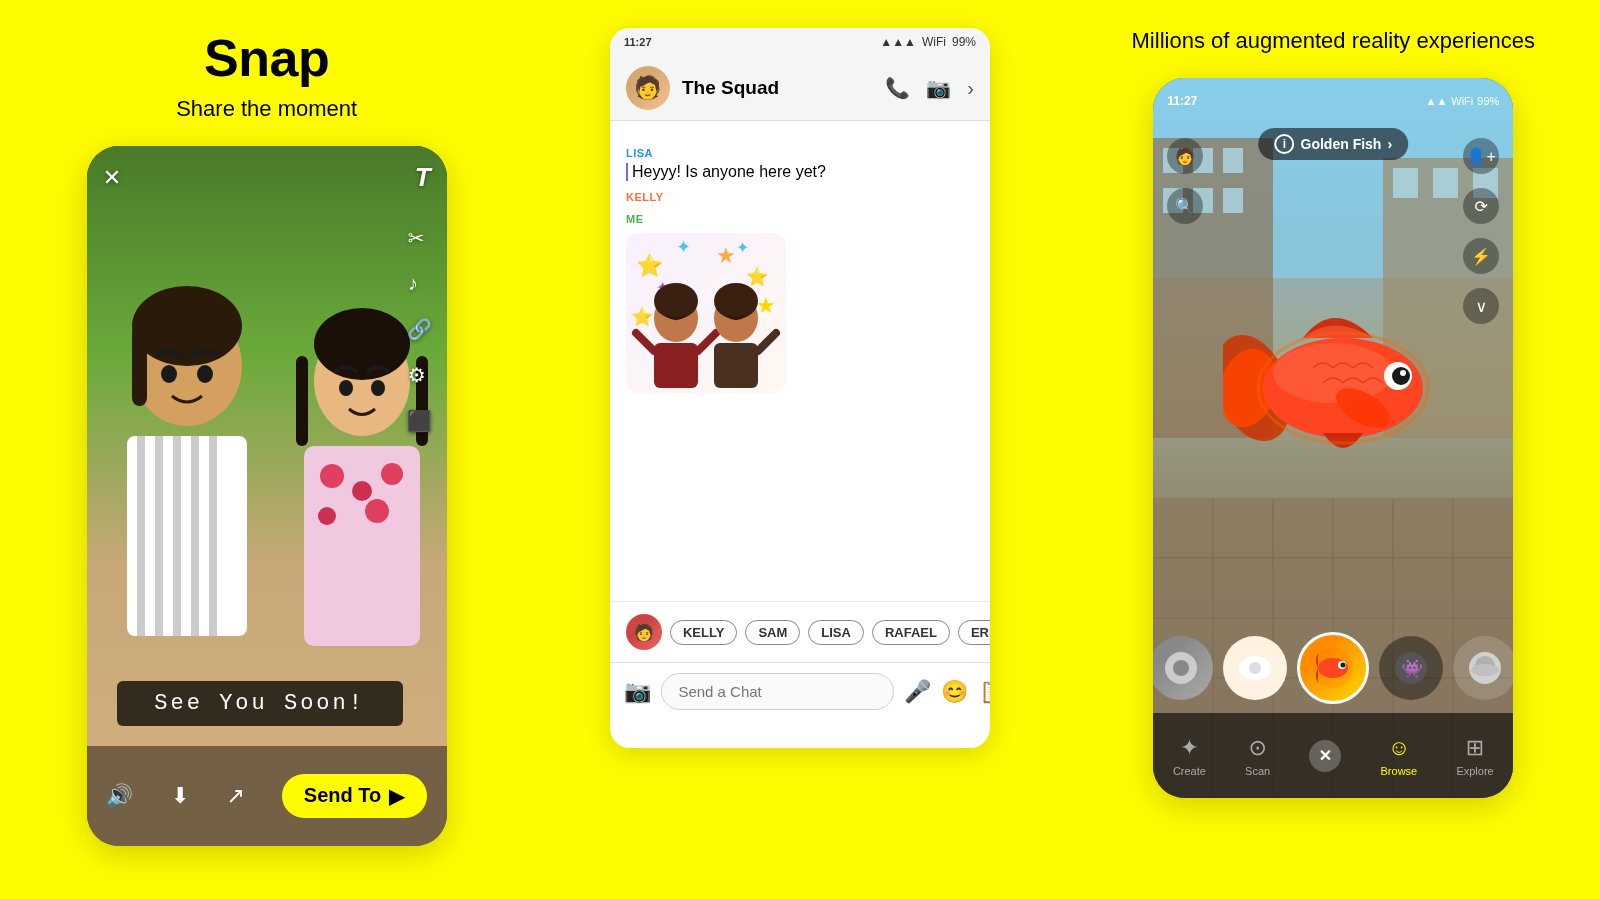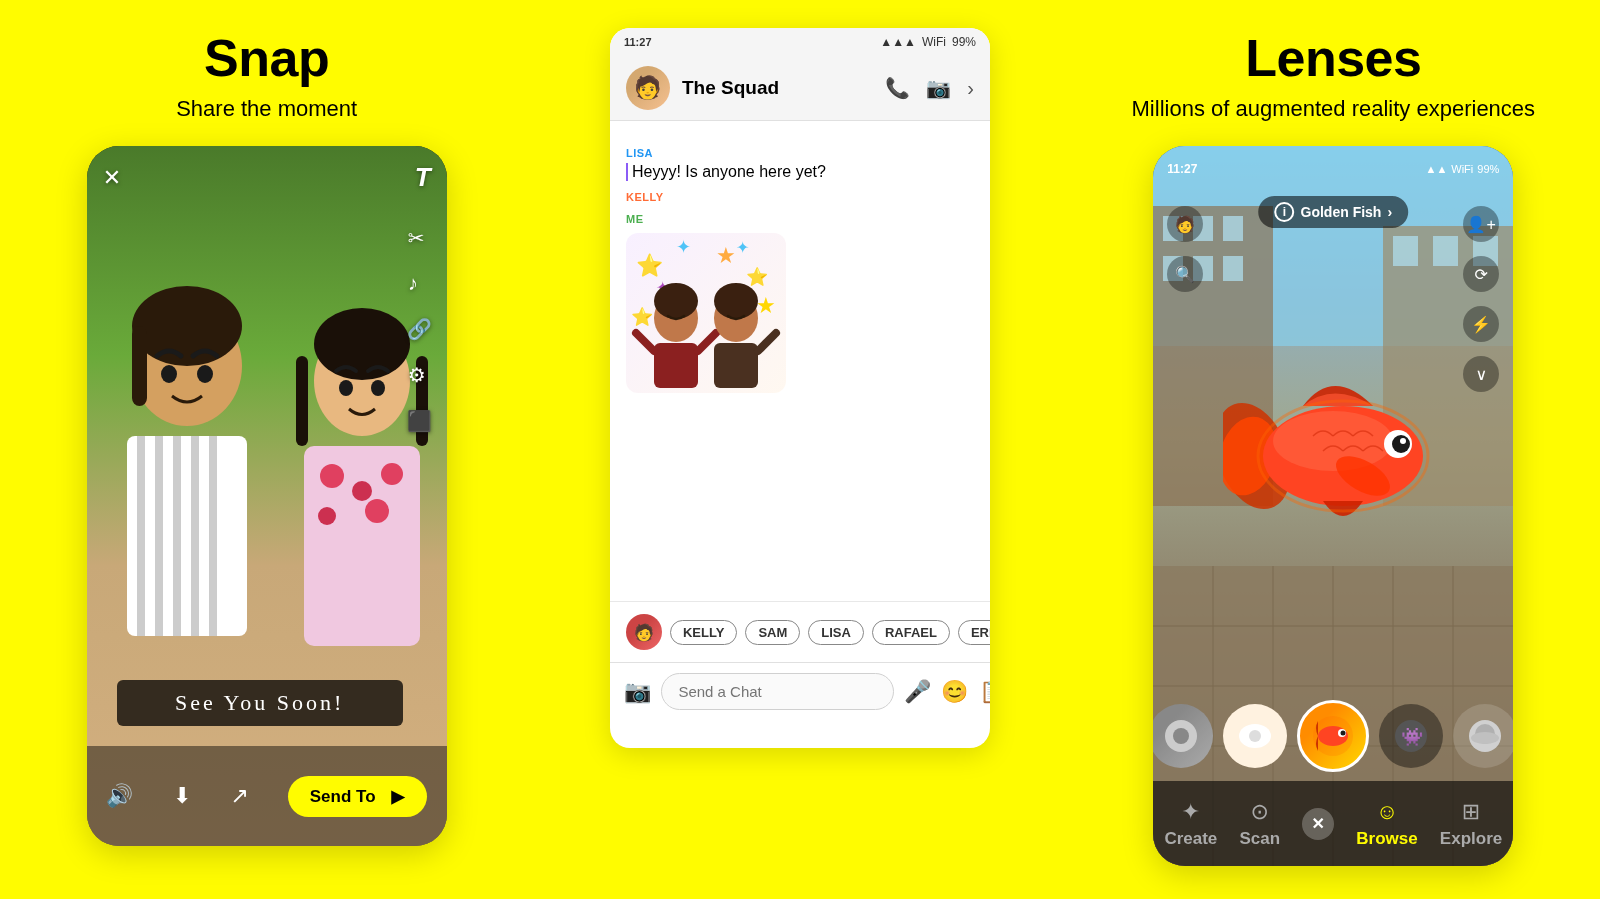--- a/index.html
+++ b/index.html
@@ -116,21 +116,21 @@
     .snap-caption {
       position: absolute;
       bottom: 120px;
       left: 30px;
       right: 44px;
       background: rgba(0,0,0,0.75);
       color: white;
       padding: 10px 18px;
       border-radius: 6px;
       font-size: 22px;
-      font-family: Liberation Serif, serif;
+      font-family: Liberation Mono, monospace;
       letter-spacing: 3px;
       text-align: center;
       z-index: 10;
     }
 
     .snap-bottom-bar {
       position: absolute;
       bottom: 0;
       left: 0; right: 0;
       height: 100px;
@@ -145,25 +145,25 @@
     .snap-bottom-icon {
       color: white;
       font-size: 22px;
     }
 
     .send-to-btn {
       background: #FFFC00;
       color: #000;
       border-radius: 30px;
       padding: 10px 22px;
-      font-size: 17px;
+      font-size: 20px;
       font-weight: 700;
       display: flex;
-      align-items: flex-end;
-      gap: 16px;
+      align-items: flex-start;
+      gap: 8px;
       cursor: pointer;
     }
 
     
     .chat-phone {
       width: 380px;
       height: 720px;
       background: #fff;
       border-radius: 20px;
       overflow: hidden;
@@ -501,23 +501,22 @@
       gap: 4px;
       cursor: pointer;
     }
 
     .lenses-bottom-icon {
       font-size: 22px;
       color: #aaa;
     }
 
     .lenses-bottom-label {
-      font-size: 17px;
+      font-size: 11px;
       color: #aaa;
-      font-weight: bold;
     }
 
     .lenses-bottom-btn.active .lenses-bottom-icon { color: #FFFC00; }
     .lenses-bottom-btn.active .lenses-bottom-label { color: #FFFC00; }
 
     .x-btn {
       width: 32px;
       height: 32px;
       border-radius: 50%;
       background: rgba(255,255,255,0.25);
@@ -701,21 +700,20 @@
         <span class="chat-input-icon">🎤</span>
         <span class="chat-input-icon">😊</span>
         <span class="chat-input-icon">📋</span>
 
       </div>
     </div>
   </div>
 </div>
 
 <div class="panel">
-  <div class="panel-title">Lenses</div>
   <div class="panel-subtitle">Millions of augmented reality experiences</div>
 
   <div class="phone-wrapper">
     <div class="phone lenses-phone">
       <div class="lenses-bg"></div>
 
       <div style="position:absolute;top:0;left:0;width:100%;height:100%;z-index:1;">
         <svg width="360" height="720" viewBox="0 0 360 720" style="position:absolute;top:0;left:0;">
 
           <rect width="360" height="200" fill="#87CEEB" opacity="0.7"></rect>

